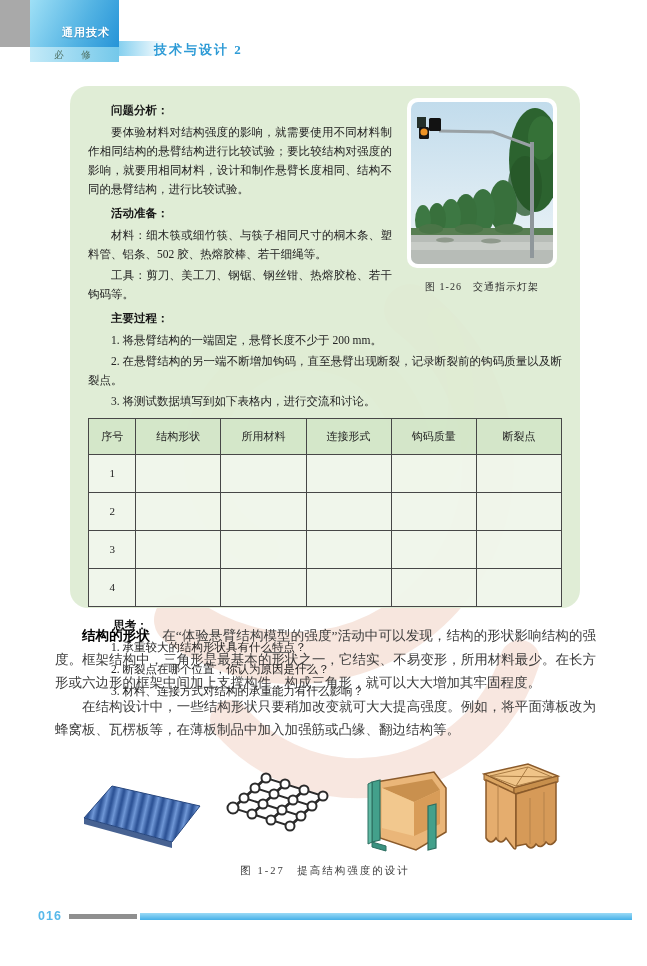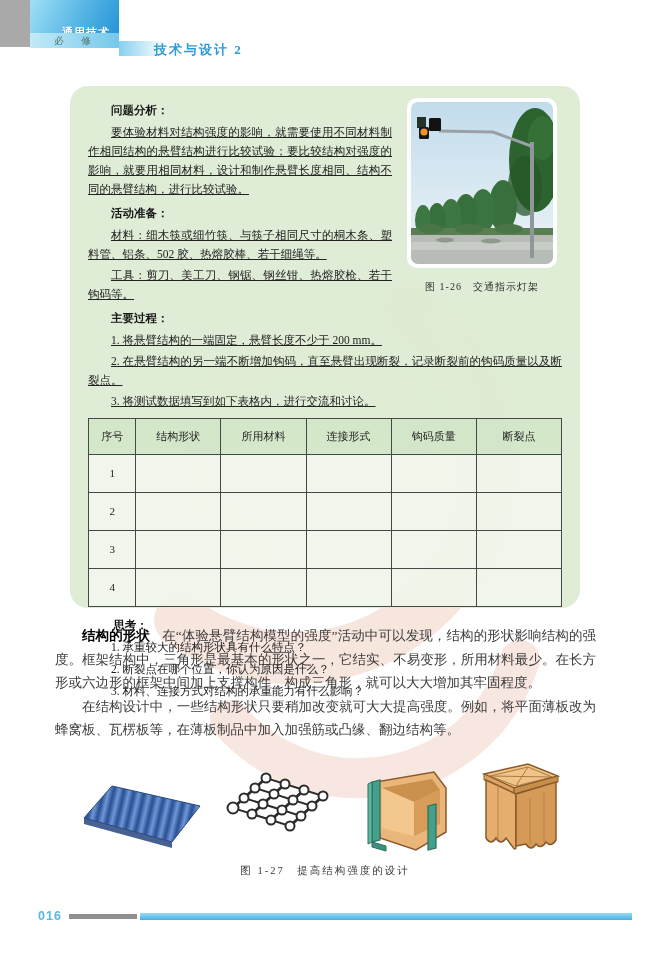--- a/index.html
+++ b/index.html
@@ -5,21 +5,21 @@
   html, body { margin:0; padding:0; }
   body {
     width:647px; height:966px; position:relative; overflow:hidden;
     background:#ffffff;
     font-family:"Liberation Serif", serif;
     color:#2a2a2a;
   }
   
   .edge-gray { position:absolute; left:0; top:0; width:30px; height:47px; background:#a9a9a9; }
   .hdr-block {
-    position:absolute; left:30px; top:0; width:89px; height:48px;
+    position:absolute; left:30px; top:0; width:89px; height:62px;
     background:linear-gradient(115deg,#9fe0f6 0%, #53b3e3 55%, #1f8fd6 100%);
   }
   .hdr-subject {
     position:absolute; right:9px; top:25px; color:#ffffff; font-weight:bold;
     font-size:11px; font-family:"Liberation Sans", sans-serif; letter-spacing:1px;
     text-shadow:0 1px 1px rgba(0,60,110,.35); white-space:nowrap;
   }
   .hdr-level-band {
     position:absolute; left:0; bottom:0; width:100%; height:15px;
     background:linear-gradient(90deg,#c3eaf8,#74c8ea);
@@ -50,21 +50,21 @@
   .photo-frame {
     width:150px; height:170px; margin:0 auto; background:#ffffff;
     border-radius:10px; padding:4px; box-sizing:border-box;
   }
   .photo-frame svg { border-radius:7px; display:block; }
   .photo-caption { margin-top:9px; font-size:10px; color:#2d2d2d; letter-spacing:1px; white-space:nowrap; }
   .sec-title {
     margin:5px 0 3px; font-family:"Liberation Sans", sans-serif; font-weight:bold;
     color:#161616; text-indent:2em; font-size:11.5px;
   }
-  .para { margin:0 0 2px; text-indent:2em; text-align:justify;text-decoration:underline; }
+  .para { margin:0 0 2px; text-indent:2em; text-align:justify; }
   .q { margin:0 0 3px; text-indent:2em; }
   table.exp {
     width:100%; border-collapse:collapse; margin:7px 0 9px; clear:both;
   }
   table.exp th, table.exp td {
     border:1px solid #474747; font-weight:normal; font-size:11px; text-align:center;
     padding:4px;
   }
   table.exp thead th { height:27px; background:rgba(203,225,192,0.55); }
   table.exp tbody td { height:29px; background:rgba(255,255,255,0.5); }

